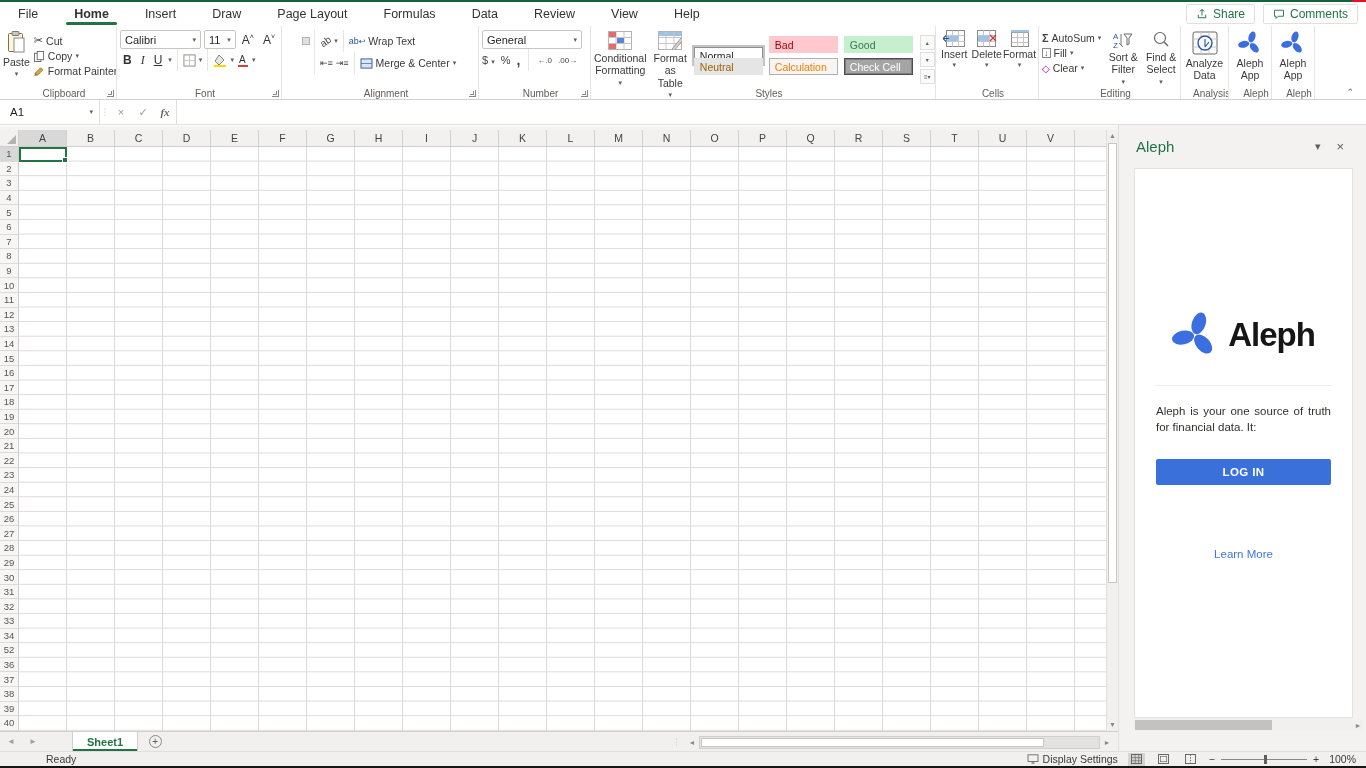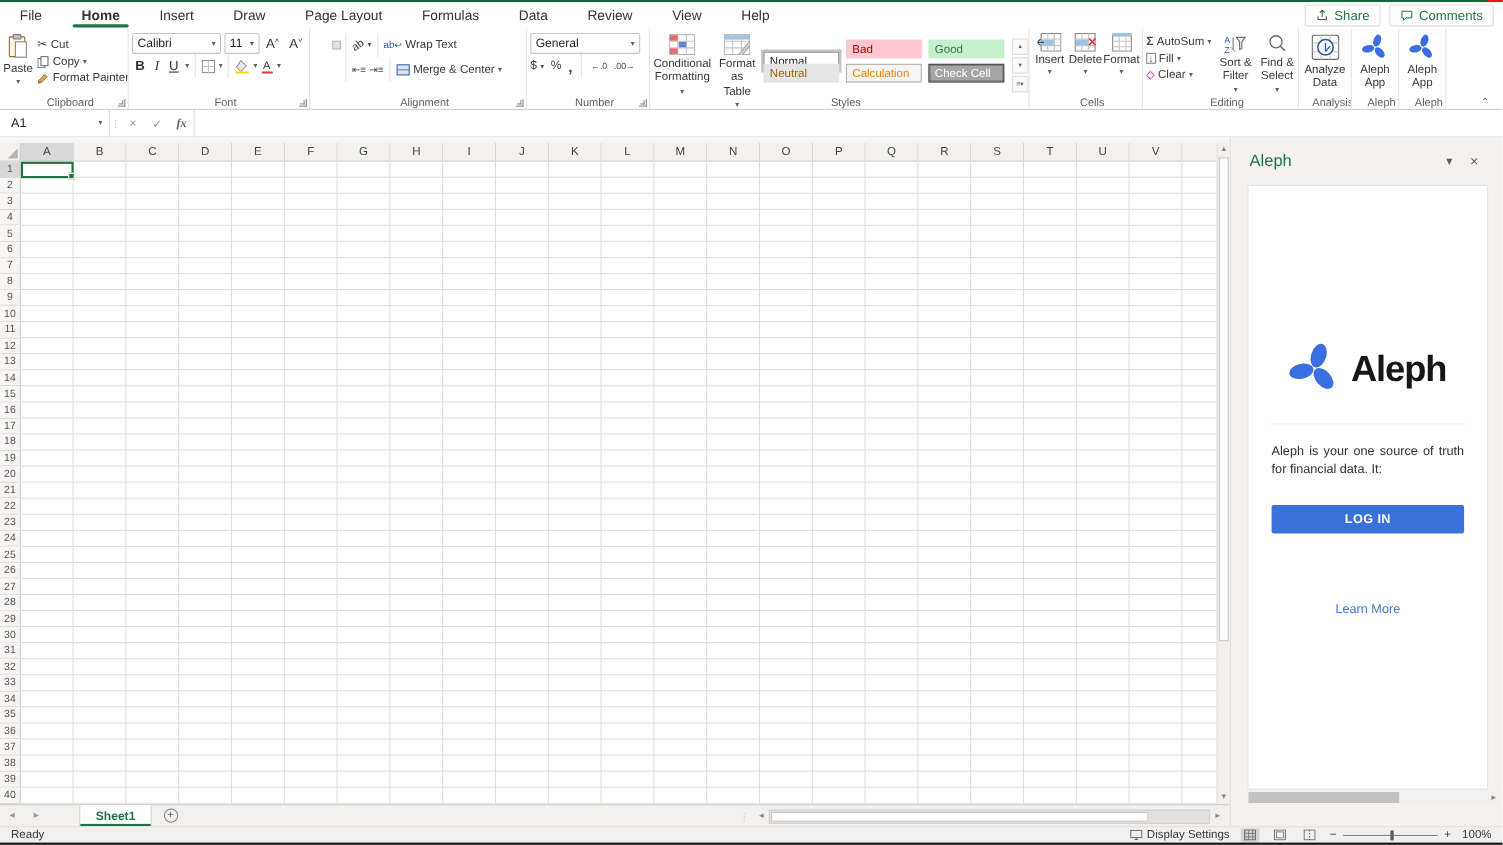--- a/index.html
+++ b/index.html
@@ -109,21 +109,21 @@
   #add-sheet span { width:13px; height:13px; border:1px solid #8a8886; border-radius:50%;
     color:#605e5c; font-size:10px; line-height:11px; text-align:center; }
   #h-scroll { position:absolute; left:672px; top:3px; right:6px; height:14px; display:flex; align-items:center; gap:2px; }
   #h-dots { color:#c8c6c4; font-size:9px; margin-right:4px; }
   .h-arr { color:#8a8886; font-size:7px; width:10px; text-align:center; }
   #h-track { flex:1; height:13px; background:#e4e2e0; border:1px solid #d2d0ce; position:relative; }
   #h-thumb { position:absolute; left:1px; top:1px; bottom:1px; width:86%; background:#fff; border:1px solid #c8c6c4; }
 
   
   #status-bar { position:absolute; left:0; top:751px; width:1366px; height:15px; background:#f1f0ef;
-    border-top:1px solid #e1dfdd; display:flex; align-items:center; font-size:10.5px; color:#3b3a39; }
+    border-top:1px solid #e1dfdd; display:flex; align-items:center; font-size:10.5px; color:#3b3a39;padding-left:36px; }
   #status-mode { padding-left:10px; }
   #status-right { margin-left:auto; display:flex; align-items:center; gap:10px; padding-right:10px; }
   .viewicon { width:17px; height:13px; display:flex; align-items:center; justify-content:center; }
   .viewicon.sel { background:#d6d4d2; }
   #zoom-slider { display:flex; align-items:center; gap:6px; }
   #zoom-track { width:86px; height:1px; background:#8a8886; position:relative; }
   #zoom-thumb { position:absolute; left:50%; top:-4px; width:3px; height:9px; background:#605e5c; }
   #bottom-strip { position:absolute; left:0; top:766px; width:1366px; height:2px; background:#161514; }
 
   
@@ -551,21 +551,21 @@
       <div class="rowh">25</div>
       <div class="rowh">26</div>
       <div class="rowh">27</div>
       <div class="rowh">28</div>
       <div class="rowh">29</div>
       <div class="rowh">30</div>
       <div class="rowh">31</div>
       <div class="rowh">32</div>
       <div class="rowh">33</div>
       <div class="rowh">34</div>
-      <div class="rowh">35</div>
+      <div class="rowh">52</div>
       <div class="rowh">36</div>
       <div class="rowh">37</div>
       <div class="rowh">38</div>
       <div class="rowh">39</div>
       <div class="rowh">40</div>
     </div>
   <div id="cells">
     <div id="sel-cell"></div>
   </div>
 </div>

